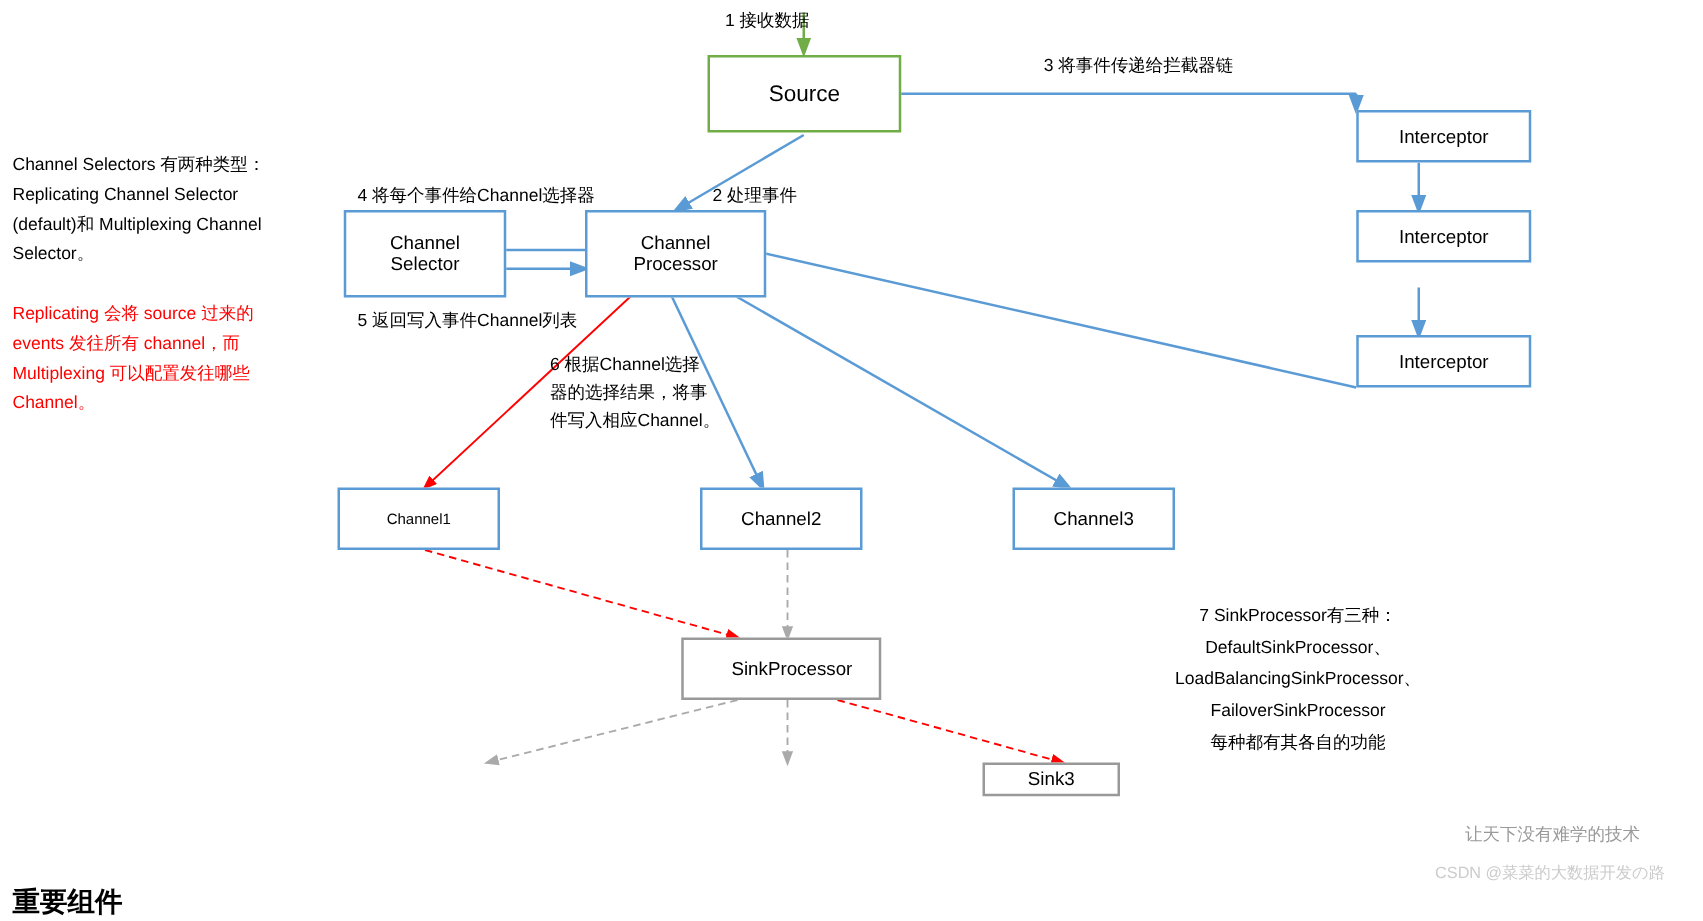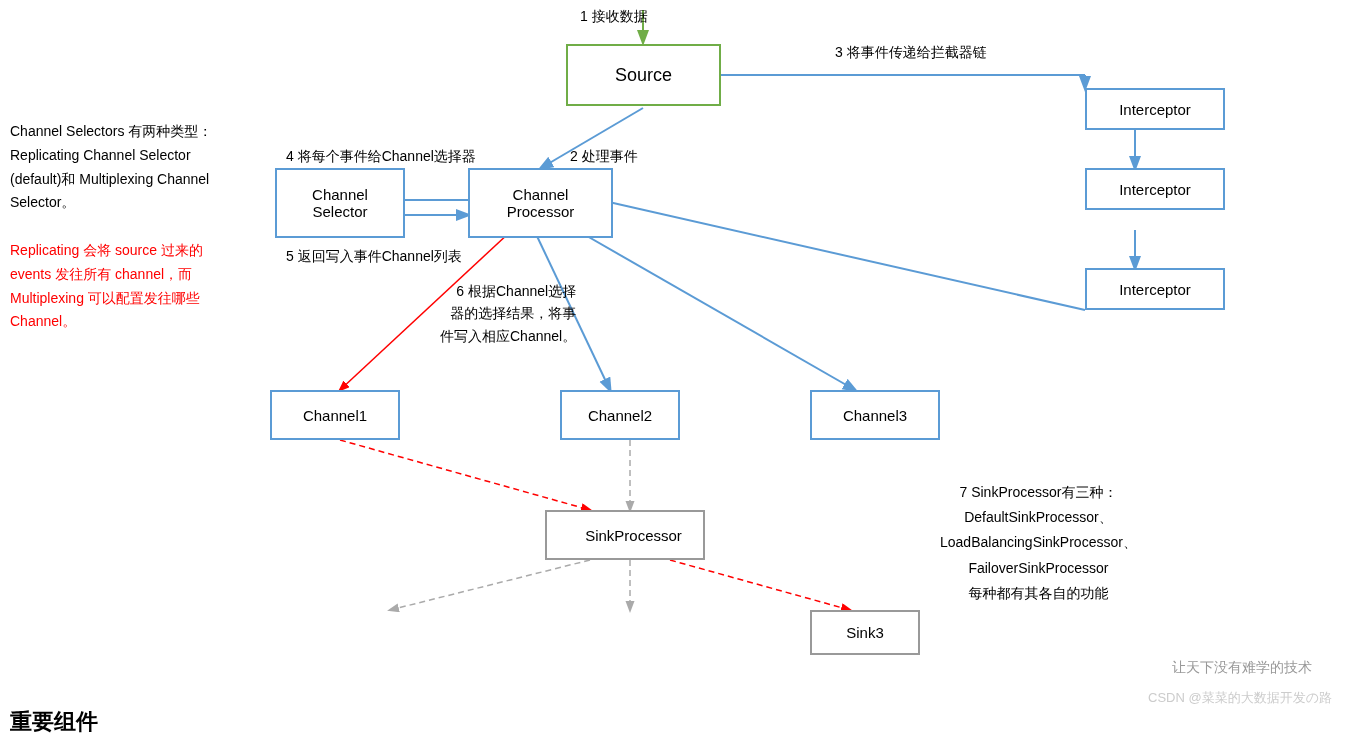--- a/index.html
+++ b/index.html
@@ -35,21 +35,20 @@
 
     .box-green {
       border-color: #70ad47;
     }
 
     
     .label {
       position: absolute;
       font-size: 14px;
       color: #000;
-      text-align: right;
     }
 
     
     .sidebar {
       position: absolute;
       left: 10px;
       top: 120px;
       width: 210px;
       font-size: 14px;
       line-height: 1.7;
@@ -181,39 +180,39 @@
   </div>
 
   <div class="box" style="left:1085px; top:168px; width:140px; height:42px; font-size:15px;">
     <span>Interceptor</span>
   </div>
 
   <div class="box" style="left:1085px; top:268px; width:140px; height:42px; font-size:15px;">
     <span>Interceptor</span>
   </div>
 
-  <div class="box" style="left:270px; top:390px; width:130px; height:50px; font-size:15px;">
+  <div class="box" style="left:270px; top:390px; width:130px; height:50px; font-size:12px;">
     <span>Channel1</span>
   </div>
 
-  <div class="box" style="left:560px; top:390px; width:120px; height:50px; font-size:15px;">
+  <div class="box" style="left:560px; top:390px; width:130px; height:50px; font-size:15px;">
     <span>Channel2</span>
   </div>
 
   <div class="box" style="left:810px; top:390px; width:130px; height:50px; font-size:15px;">
     <span>Channel3</span>
   </div>
 
   <div class="box" style="left:545px; top:510px; width:160px; height:50px; font-size:15px; border-color:#999;padding-left:17px;">
     <span>SinkProcessor</span>
   </div>
 
 
 
-  <div class="box" style="left:810px; top:610px; width:110px; height:45px; font-size:15px; border-color:#999;">
+  <div class="box" style="left:786px; top:610px; width:110px; height:27px; font-size:15px; border-color:#999;">
     <span>Sink3</span>
   </div>
 
   <div class="label" style="left:580px; top:8px;">1 接收数据</div>
 
   <div class="label" style="left:570px; top:148px;">2 处理事件</div>
 
   <div class="label" style="left:835px; top:44px;">3 将事件传递给拦截器链</div>
 
   <div class="label" style="left:286px; top:148px;">4 将每个事件给Channel选择器</div>

